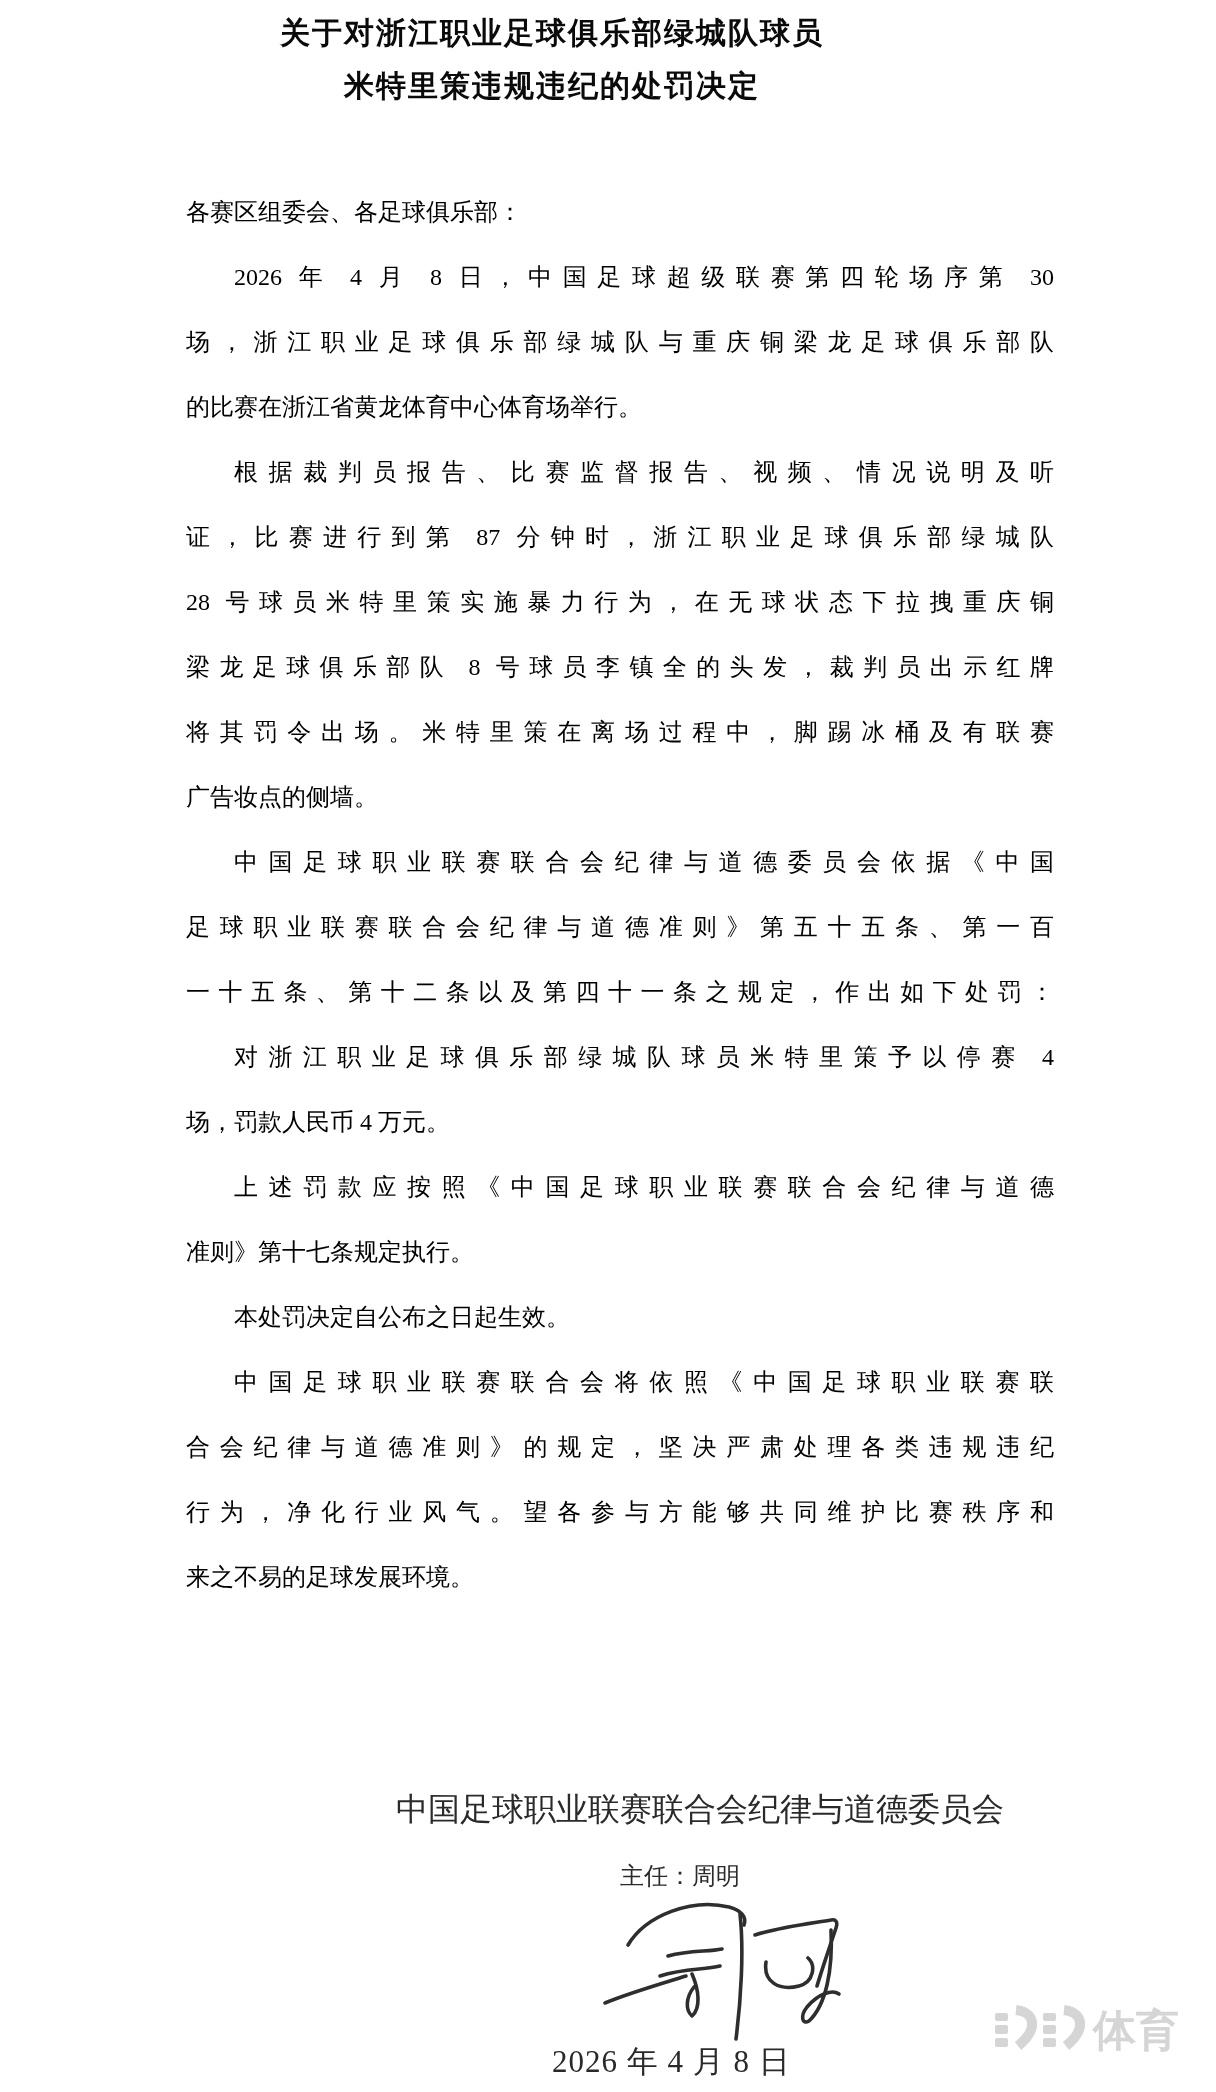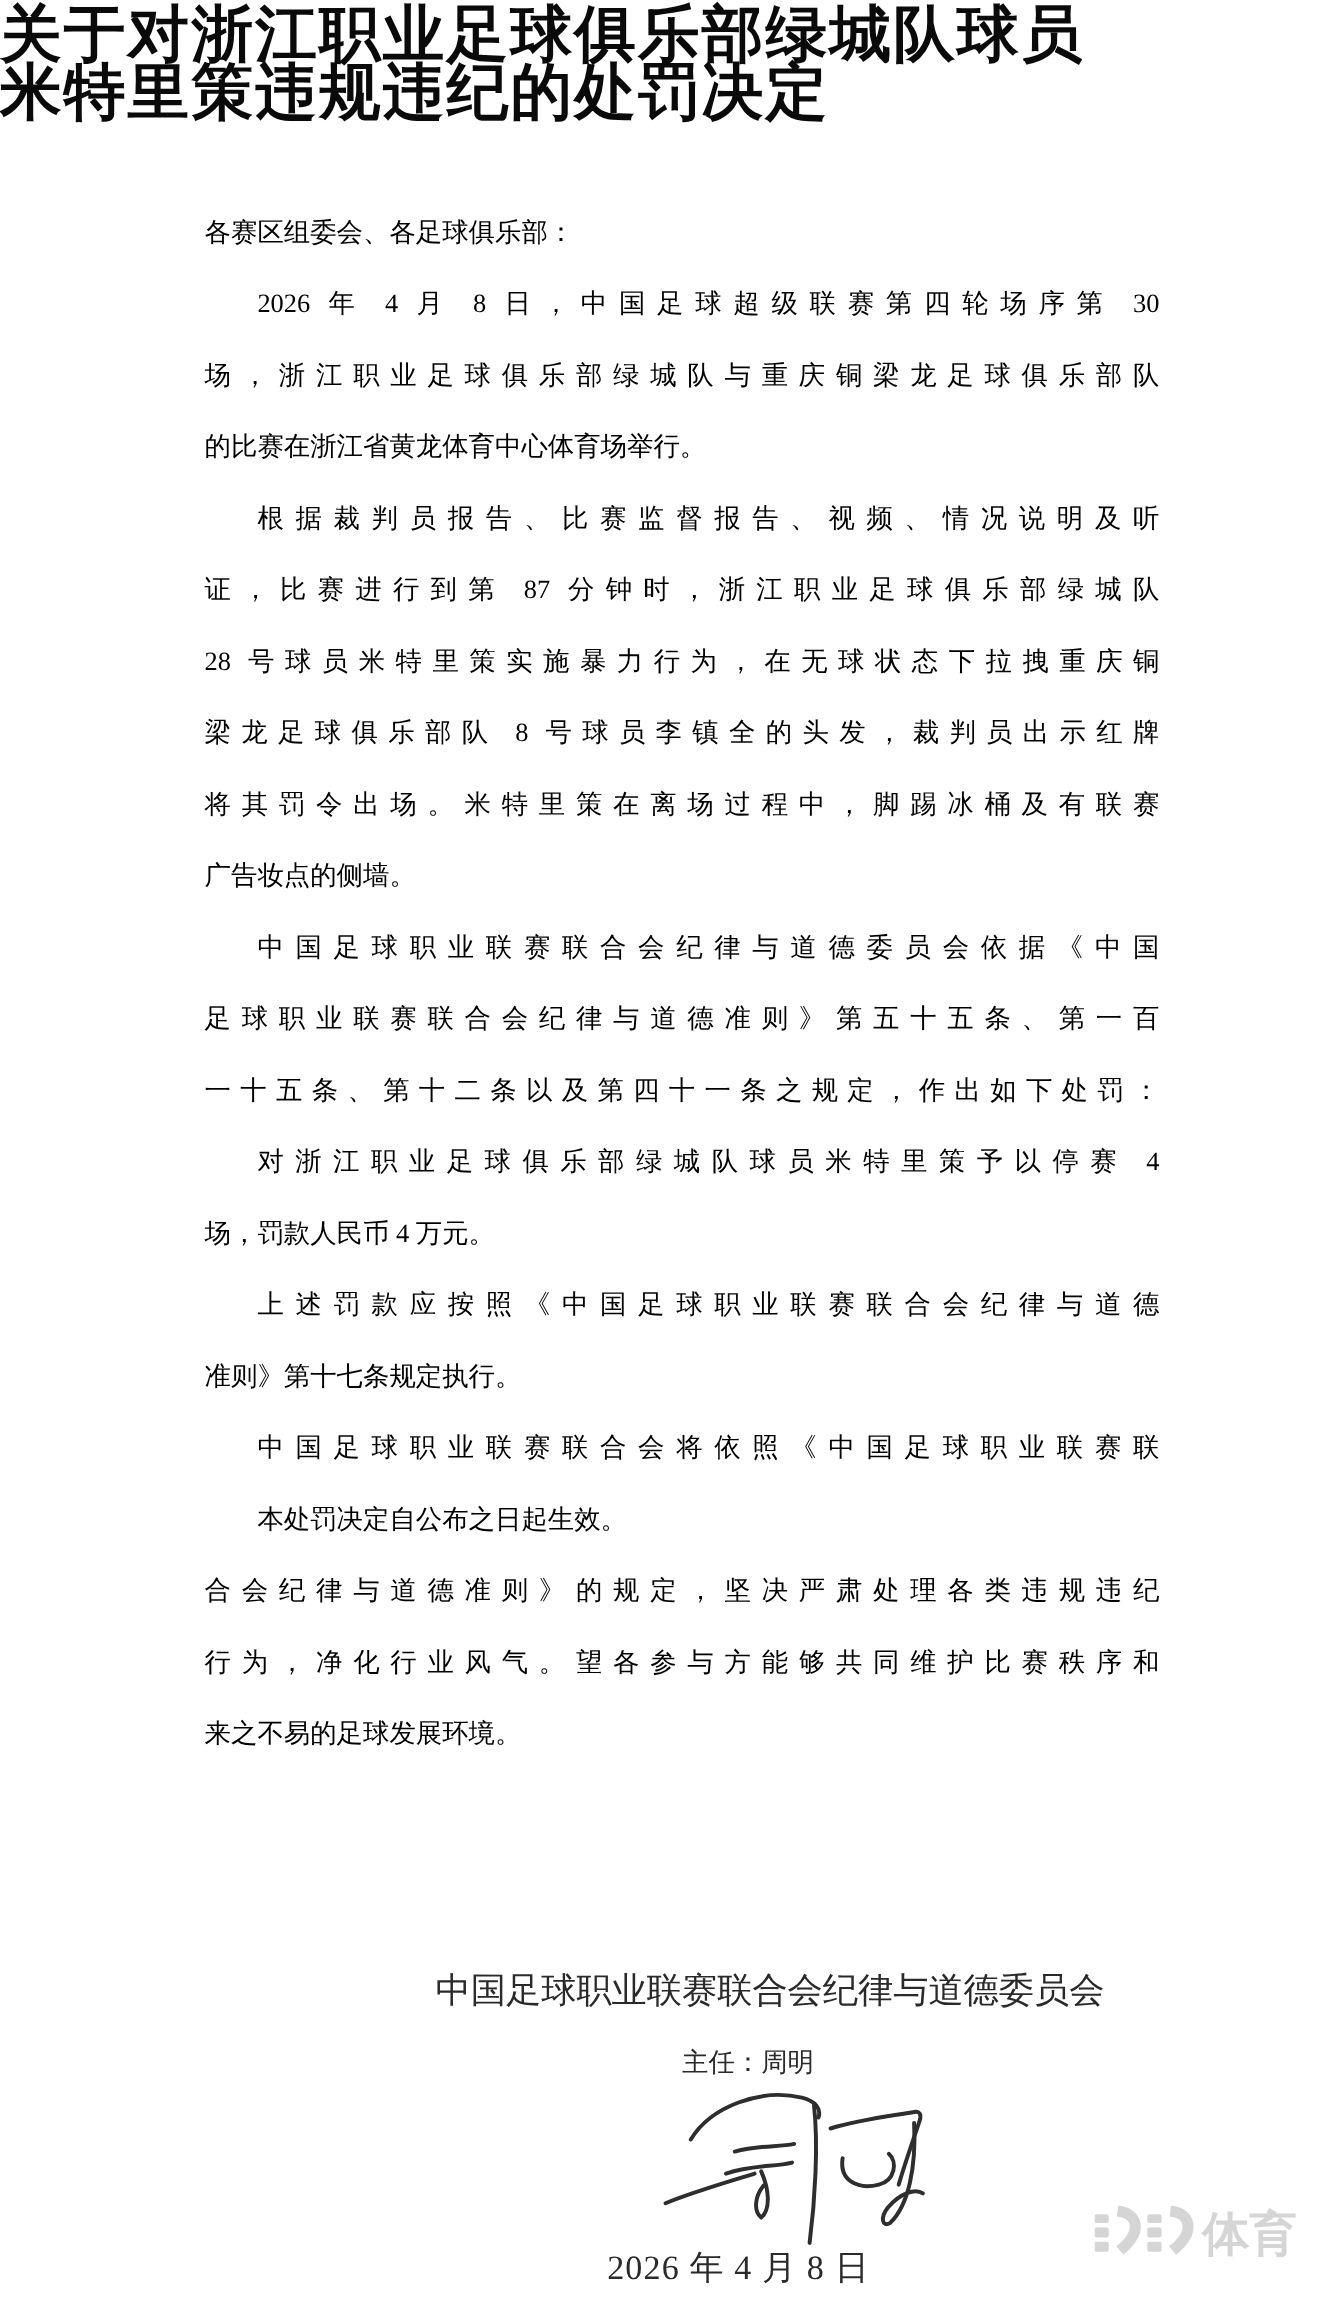--- a/index.html
+++ b/index.html
@@ -6,22 +6,23 @@
   #page{
     position:relative;
     width:1216px;height:2092px;
     background:#ffffff;
     font-family:"Liberation Serif","DejaVu Serif",serif;
     color:#232323;
     overflow:hidden;
   }
   #title-block{
     position:absolute;top:6px;left:0;width:1104px;
+    text-align:center;
     font-weight:bold;color:#0a0a0a;
-    font-size:56px;line-height:53px;letter-spacing:2px;
+    font-size:30px;line-height:53px;letter-spacing:2px;
   }
   #body-block{
     position:absolute;top:180px;left:186px;width:868px;
   }
   .line{
     height:65px;line-height:65px;
     font-size:24px;
     white-space:nowrap;
     color:#000000;
   }
@@ -76,22 +77,22 @@
     <div class="line j">梁龙足球俱乐部队 8 号球员李镇全的头发，裁判员出示红牌</div>
     <div class="line j">将其罚令出场。米特里策在离场过程中，脚踢冰桶及有联赛</div>
     <div class="line">广告妆点的侧墙。</div>
     <div class="line ind j">中国足球职业联赛联合会纪律与道德委员会依据《中国</div>
     <div class="line j">足球职业联赛联合会纪律与道德准则》第五十五条、第一百</div>
     <div class="line j">一十五条、第十二条以及第四十一条之规定，作出如下处罚：</div>
     <div class="line ind j">对浙江职业足球俱乐部绿城队球员米特里策予以停赛 4</div>
     <div class="line">场，罚款人民币 4 万元。</div>
     <div class="line ind j">上述罚款应按照《中国足球职业联赛联合会纪律与道德</div>
     <div class="line">准则》第十七条规定执行。</div>
+    <div class="line ind">本处罚决定自公布之日起生效。</div>
     <div class="line ind j">中国足球职业联赛联合会将依照《中国足球职业联赛联</div>
-    <div class="line ind">本处罚决定自公布之日起生效。</div>
     <div class="line j">合会纪律与道德准则》的规定，坚决严肃处理各类违规违纪</div>
     <div class="line j">行为，净化行业风气。望各参与方能够共同维护比赛秩序和</div>
     <div class="line">来之不易的足球发展环境。</div>
   </div>
 
   <div id="sig-org">中国足球职业联赛联合会纪律与道德委员会</div>
 
   <div id="sig-signer">主任：周明</div>
 
   <svg id="sig-scrawl" width="300" height="160" viewBox="0 0 300 160">

